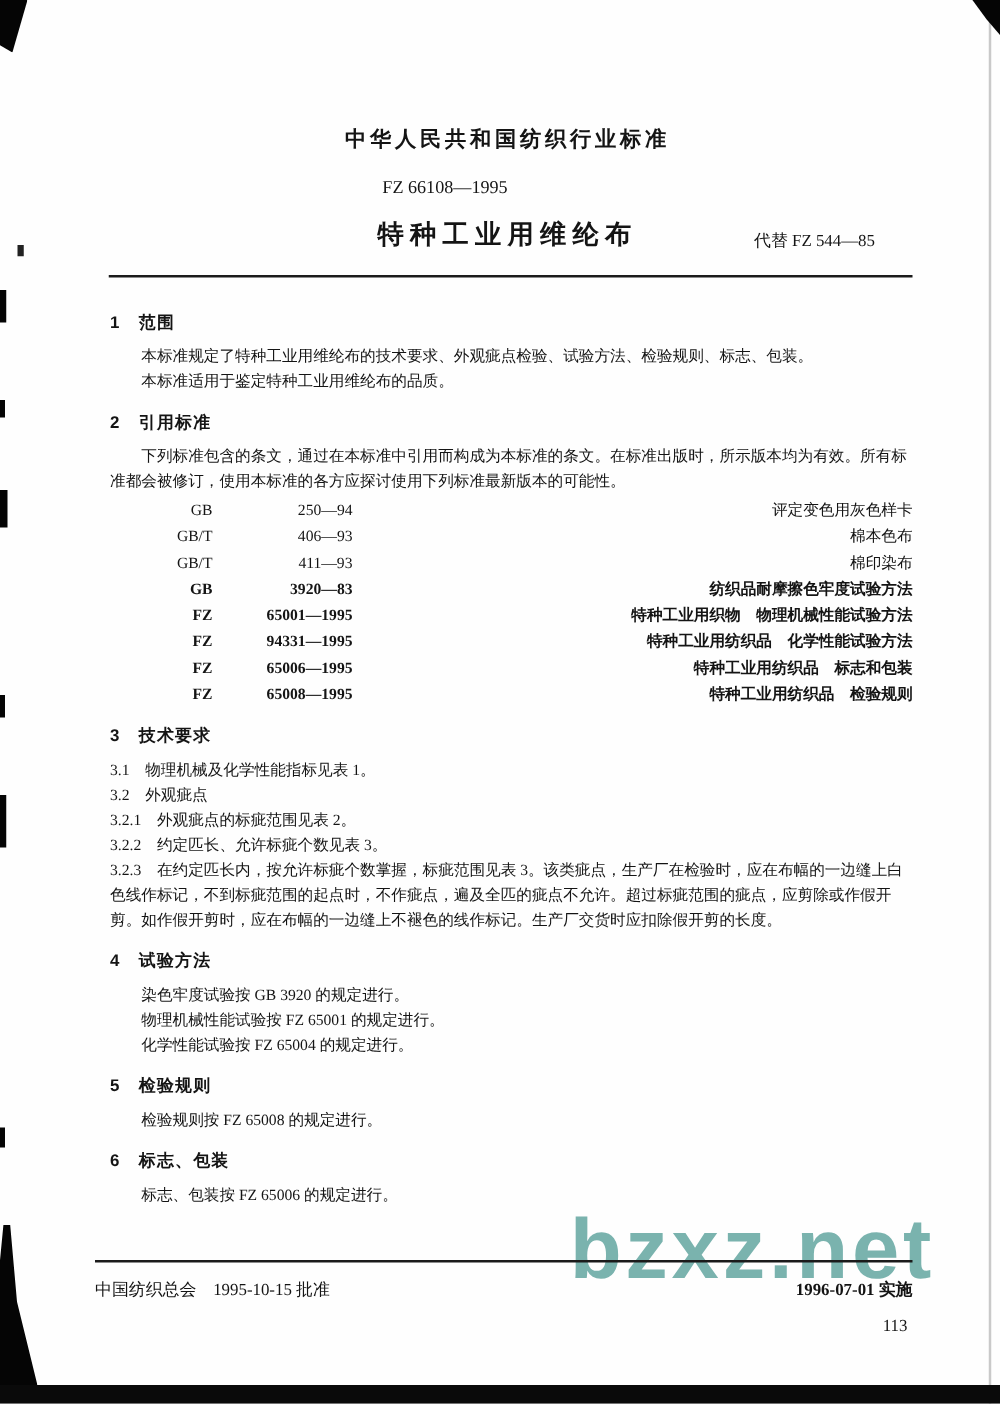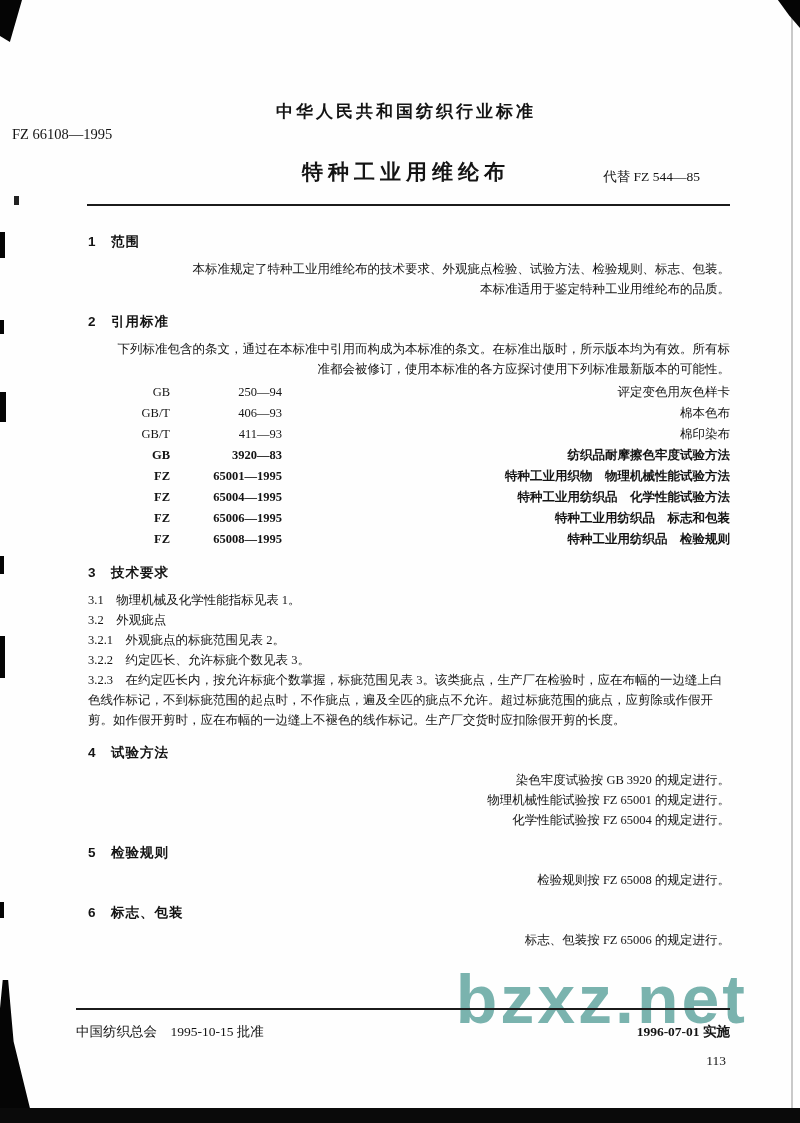--- a/index.html
+++ b/index.html
@@ -17,22 +17,22 @@
   .hdr-caption {
     padding-top:100px;
     text-align:center;
     font-family:"Liberation Sans","DejaVu Sans",sans-serif;
     font-weight:bold;
     font-size:17px;
     letter-spacing:3px;
     line-height:24px;
   }
   .std-num {
-    margin-top:0;
-    text-align:left;
+    margin-top:16px;
+    text-align:center;
     padding-right:100px;
     font-size:14.5px;
     line-height:20px;
   }
   .title-row { position:relative; margin-top:12px; height:32px; }
   .doc-title {
     text-align:center;
     font-family:"Liberation Sans","DejaVu Sans",sans-serif;
     font-weight:bold;
     font-size:21px;
@@ -58,21 +58,21 @@
   }
   .sec {
     font-family:"Liberation Sans","DejaVu Sans",sans-serif;
     font-weight:bold;
     font-size:13.5px;
     line-height:20px;
     letter-spacing:1px;
     margin:13px 0 7px 0;
   }
   .sec:first-child { margin-top:0; }
-  p.ind { text-indent:2em;text-align:right; }
+  p.ind { text-indent:2em; }
   p.flush { text-indent:0; }
 
   .refs { margin:3px 0 2px 30px;text-align:right; }
   .ref-row { display:flex; line-height:1.68; }
   .ref-org { width:52px; }
   .ref-num { width:112px; }
   .ref-name { flex:1;margin-left:23px; }
   .ref-row.b { font-weight:bold; }
 
   
@@ -160,21 +160,21 @@
         <span class="ref-num">3920—83</span>
         <span class="ref-name">纺织品耐摩擦色牢度试验方法</span>
       </div>
       <div class="ref-row b">
         <span class="ref-org">FZ</span>
         <span class="ref-num">65001—1995</span>
         <span class="ref-name">特种工业用织物　物理机械性能试验方法</span>
       </div>
       <div class="ref-row b">
         <span class="ref-org">FZ</span>
-        <span class="ref-num">65004—1995</span>
+        <span class="ref-num">94331—1995</span>
         <span class="ref-name">特种工业用纺织品　化学性能试验方法</span>
       </div>
       <div class="ref-row b">
         <span class="ref-org">FZ</span>
         <span class="ref-num">65006—1995</span>
         <span class="ref-name">特种工业用纺织品　标志和包装</span>
       </div>
       <div class="ref-row b">
         <span class="ref-org">FZ</span>
         <span class="ref-num">65008—1995</span>

